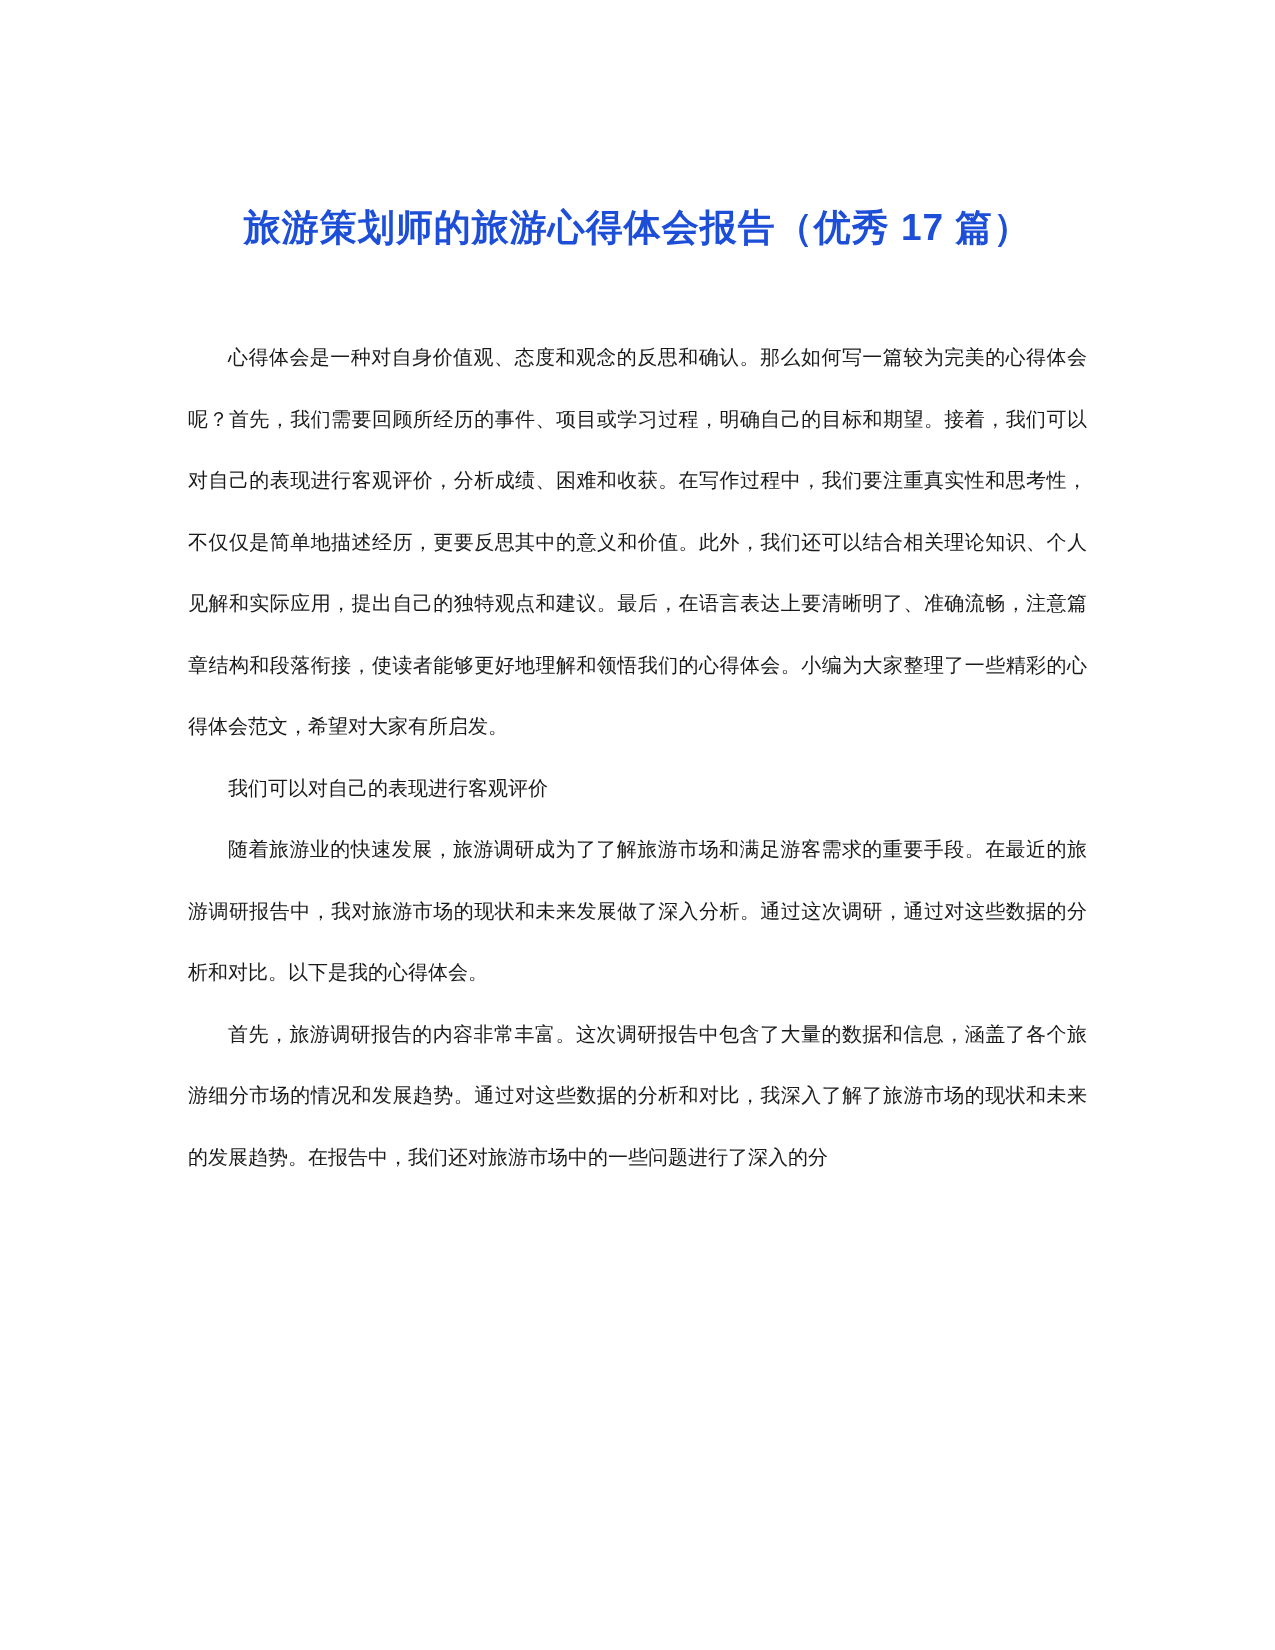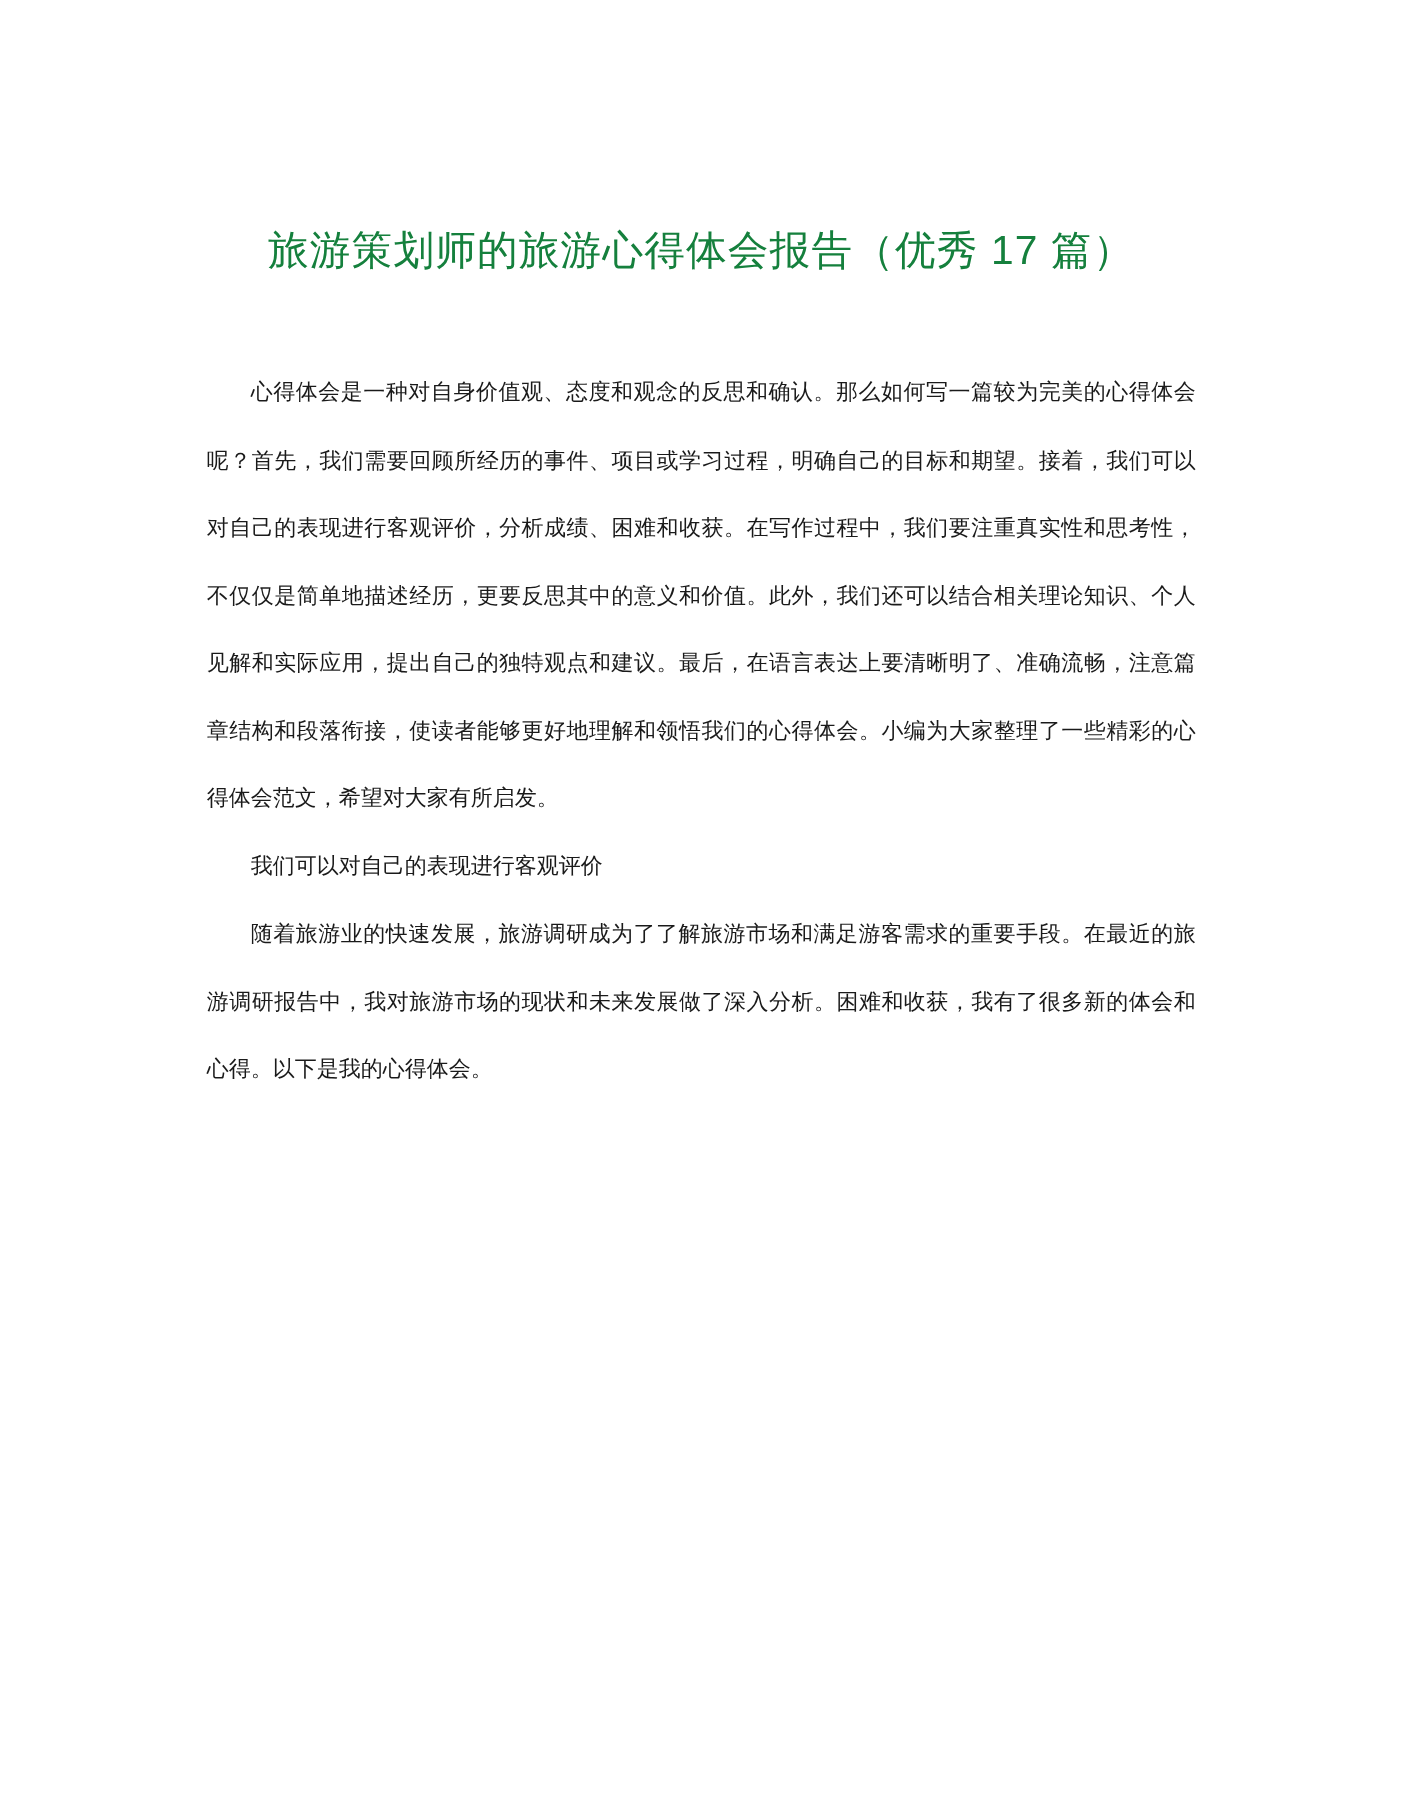--- a/index.html
+++ b/index.html
@@ -12,24 +12,24 @@
     width: 1275px;
     height: 1650px;
     background: #ffffff;
     overflow: hidden;
     color: #1a1a1a;
   }
   .doc-title {
     margin: 205px 150px 0 150px;
     text-align: center;
     font-family: "Liberation Sans", sans-serif;
-    font-weight: normal;
+    font-weight: bold;
     font-size: 37px;
     line-height: 46px;
-    color: #15803d;
+    color: #1d4ed8;
     letter-spacing: 1px;
   }
   .doc-body {
     margin: 76px 188px 0 188px;
     font-family: "Liberation Serif", serif;
     font-size: 20px;
     line-height: 61.5px;
     color: #1a1a1a;
     text-align: justify;
   }
@@ -41,15 +41,16 @@
 </style>
 </head>
 <body>
 
 <div class="page">
   <h1 class="doc-title">旅游策划师的旅游心得体会报告（优秀 17 篇）</h1>
 
   <div class="doc-body">
     <p>心得体会是一种对自身价值观、态度和观念的反思和确认。那么如何写一篇较为完美的心得体会呢？首先，我们需要回顾所经历的事件、项目或学习过程，明确自己的目标和期望。接着，我们可以对自己的表现进行客观评价，分析成绩、困难和收获。在写作过程中，我们要注重真实性和思考性，不仅仅是简单地描述经历，更要反思其中的意义和价值。此外，我们还可以结合相关理论知识、个人见解和实际应用，提出自己的独特观点和建议。最后，在语言表达上要清晰明了、准确流畅，注意篇章结构和段落衔接，使读者能够更好地理解和领悟我们的心得体会。小编为大家整理了一些精彩的心得体会范文，希望对大家有所启发。</p>
     <p>我们可以对自己的表现进行客观评价</p>
-    <p>随着旅游业的快速发展，旅游调研成为了了解旅游市场和满足游客需求的重要手段。在最近的旅游调研报告中，我对旅游市场的现状和未来发展做了深入分析。困难和收获，我有了很多新的体会和心得。以下是我的心得体会。</p>
+    <p>随着旅游业的快速发展，旅游调研成为了了解旅游市场和满足游客需求的重要手段。在最近的旅游调研报告中，我对旅游市场的现状和未来发展做了深入分析。通过这次调研，通过对这些数据的分析和对比。以下是我的心得体会。</p>
+    <p>首先，旅游调研报告的内容非常丰富。这次调研报告中包含了大量的数据和信息，涵盖了各个旅游细分市场的情况和发展趋势。通过对这些数据的分析和对比，我深入了解了旅游市场的现状和未来的发展趋势。在报告中，我们还对旅游市场中的一些问题进行了深入的分</p>
   </div>
 </div>
 
 </body></html>

